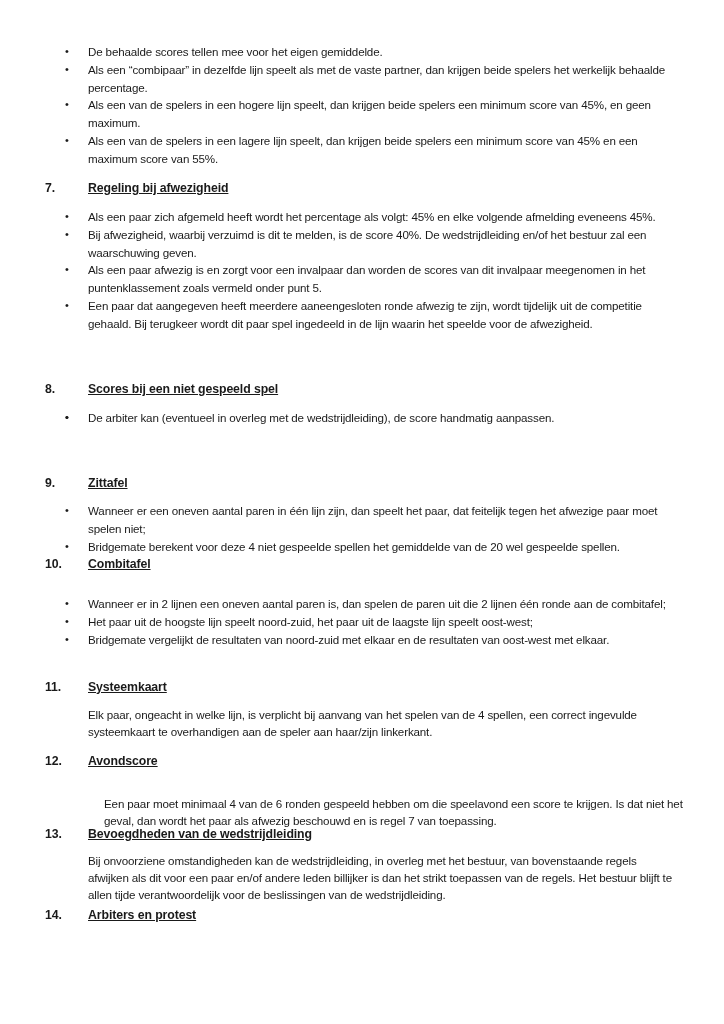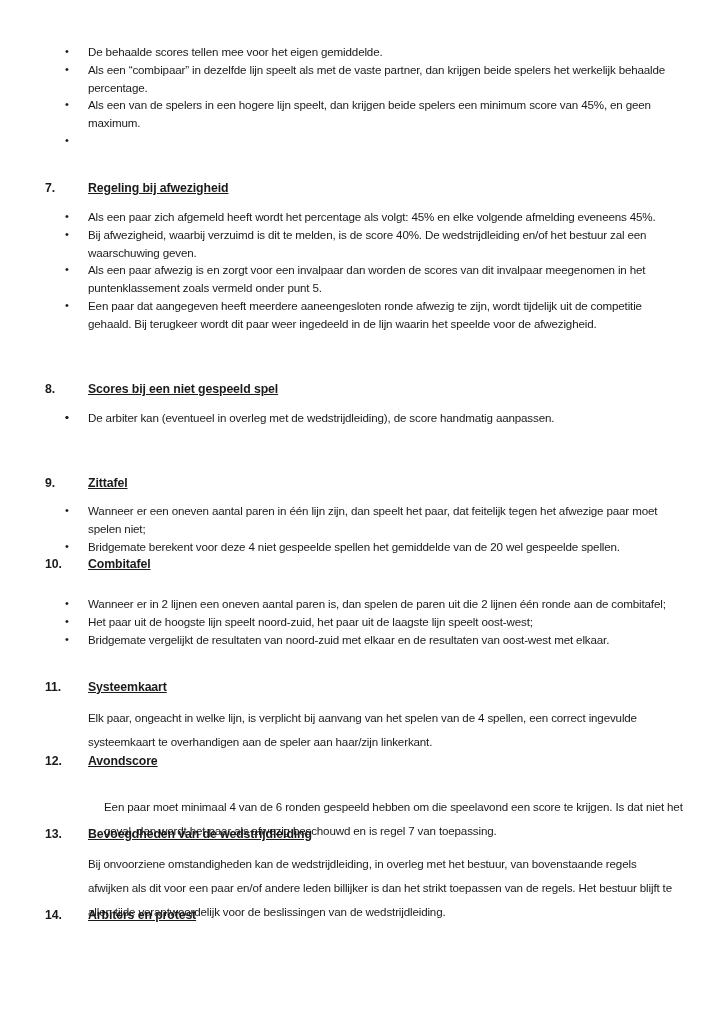--- a/index.html
+++ b/index.html
@@ -18,44 +18,44 @@
     position: absolute; left: 65px; top: 0; font-size: 11px; line-height: 17.8px;
   }
   .heading {
     position: relative; height: 20px; font-weight: bold; font-size: 12.3px;
     line-height: 20px; letter-spacing: -0.1px;
   }
   .heading .num { position: absolute; left: 45px; }
   .heading .title { position: absolute; left: 88px; text-decoration: underline; }
   .para {
     padding-left: 88px; width: 592px;
-    font-size: 11.6px; line-height: 24px; letter-spacing: -0.15px;
+    font-size: 11.6px; line-height: 17px; letter-spacing: -0.15px;
   }
 </style>
 </head>
 <body>
 
 <div class="page">
 
   <ul class="ul" style="position:absolute; top:43px;">
     <li class="li"><span class="bullet">•</span><span>De behaalde scores tellen mee voor het eigen gemiddelde.</span></li>
     <li class="li"><span class="bullet">•</span><span>Als een “combipaar” in dezelfde lijn speelt als met de vaste partner, dan krijgen beide spelers het werkelijk behaalde percentage.</span></li>
     <li class="li"><span class="bullet">•</span><span>Als een van de spelers in een hogere lijn speelt, dan krijgen beide spelers een minimum score van 45%, en geen maximum.</span></li>
-    <li class="li"><span class="bullet">•</span></li>
+    <li class="li"><span class="bullet">•</span><span>Als een van de spelers in een lagere lijn speelt, dan krijgen beide spelers een minimum score van 45% en een maximum score van 55%.</span></li>
   </ul>
 
   <div class="heading" style="position:absolute; top:178px; width:724px;">
     <span class="num">7.</span>
     <span class="title">Regeling bij afwezigheid</span>
   </div>
   <ul class="ul" style="position:absolute; top:208px;">
     <li class="li"><span class="bullet">•</span><span>Als een paar zich afgemeld heeft wordt het percentage als volgt: 45% en elke volgende afmelding eveneens 45%.</span></li>
     <li class="li"><span class="bullet">•</span><span>Bij afwezigheid, waarbij verzuimd is dit te melden, is de score 40%. De wedstrijdleiding en/of het bestuur zal een waarschuwing geven.</span></li>
     <li class="li"><span class="bullet">•</span><span>Als een paar afwezig is en zorgt voor een invalpaar dan worden de scores van dit invalpaar meegenomen in het puntenklassement zoals vermeld onder punt 5.</span></li>
-    <li class="li"><span class="bullet">•</span><span>Een paar dat aangegeven heeft meerdere aaneengesloten ronde afwezig te zijn, wordt tijdelijk uit de competitie gehaald. Bij terugkeer wordt dit paar weer ingedeeld in de lijn waarin het speelde voor de afwezigheid.</span></li>
+    <li class="li"><span class="bullet">•</span><span>Een paar dat aangegeven heeft meerdere aaneengesloten ronde afwezig te zijn, wordt tijdelijk uit de competitie gehaald. Bij terugkeer wordt dit paar spel ingedeeld in de lijn waarin het speelde voor de afwezigheid.</span></li>
   </ul>
 
   <div class="heading" style="position:absolute; top:379px; width:724px;">
     <span class="num">8.</span>
     <span class="title">Scores bij een niet gespeeld spel</span>
   </div>
   <ul class="ul" style="position:absolute; top:409px;">
     <li class="li"><span class="bullet">•</span></li>
     <li class="li"><span class="bullet">•</span><span>De arbiter kan (eventueel in overleg met de wedstrijdleiding), de score handmatig aanpassen.</span></li>
   </ul>

